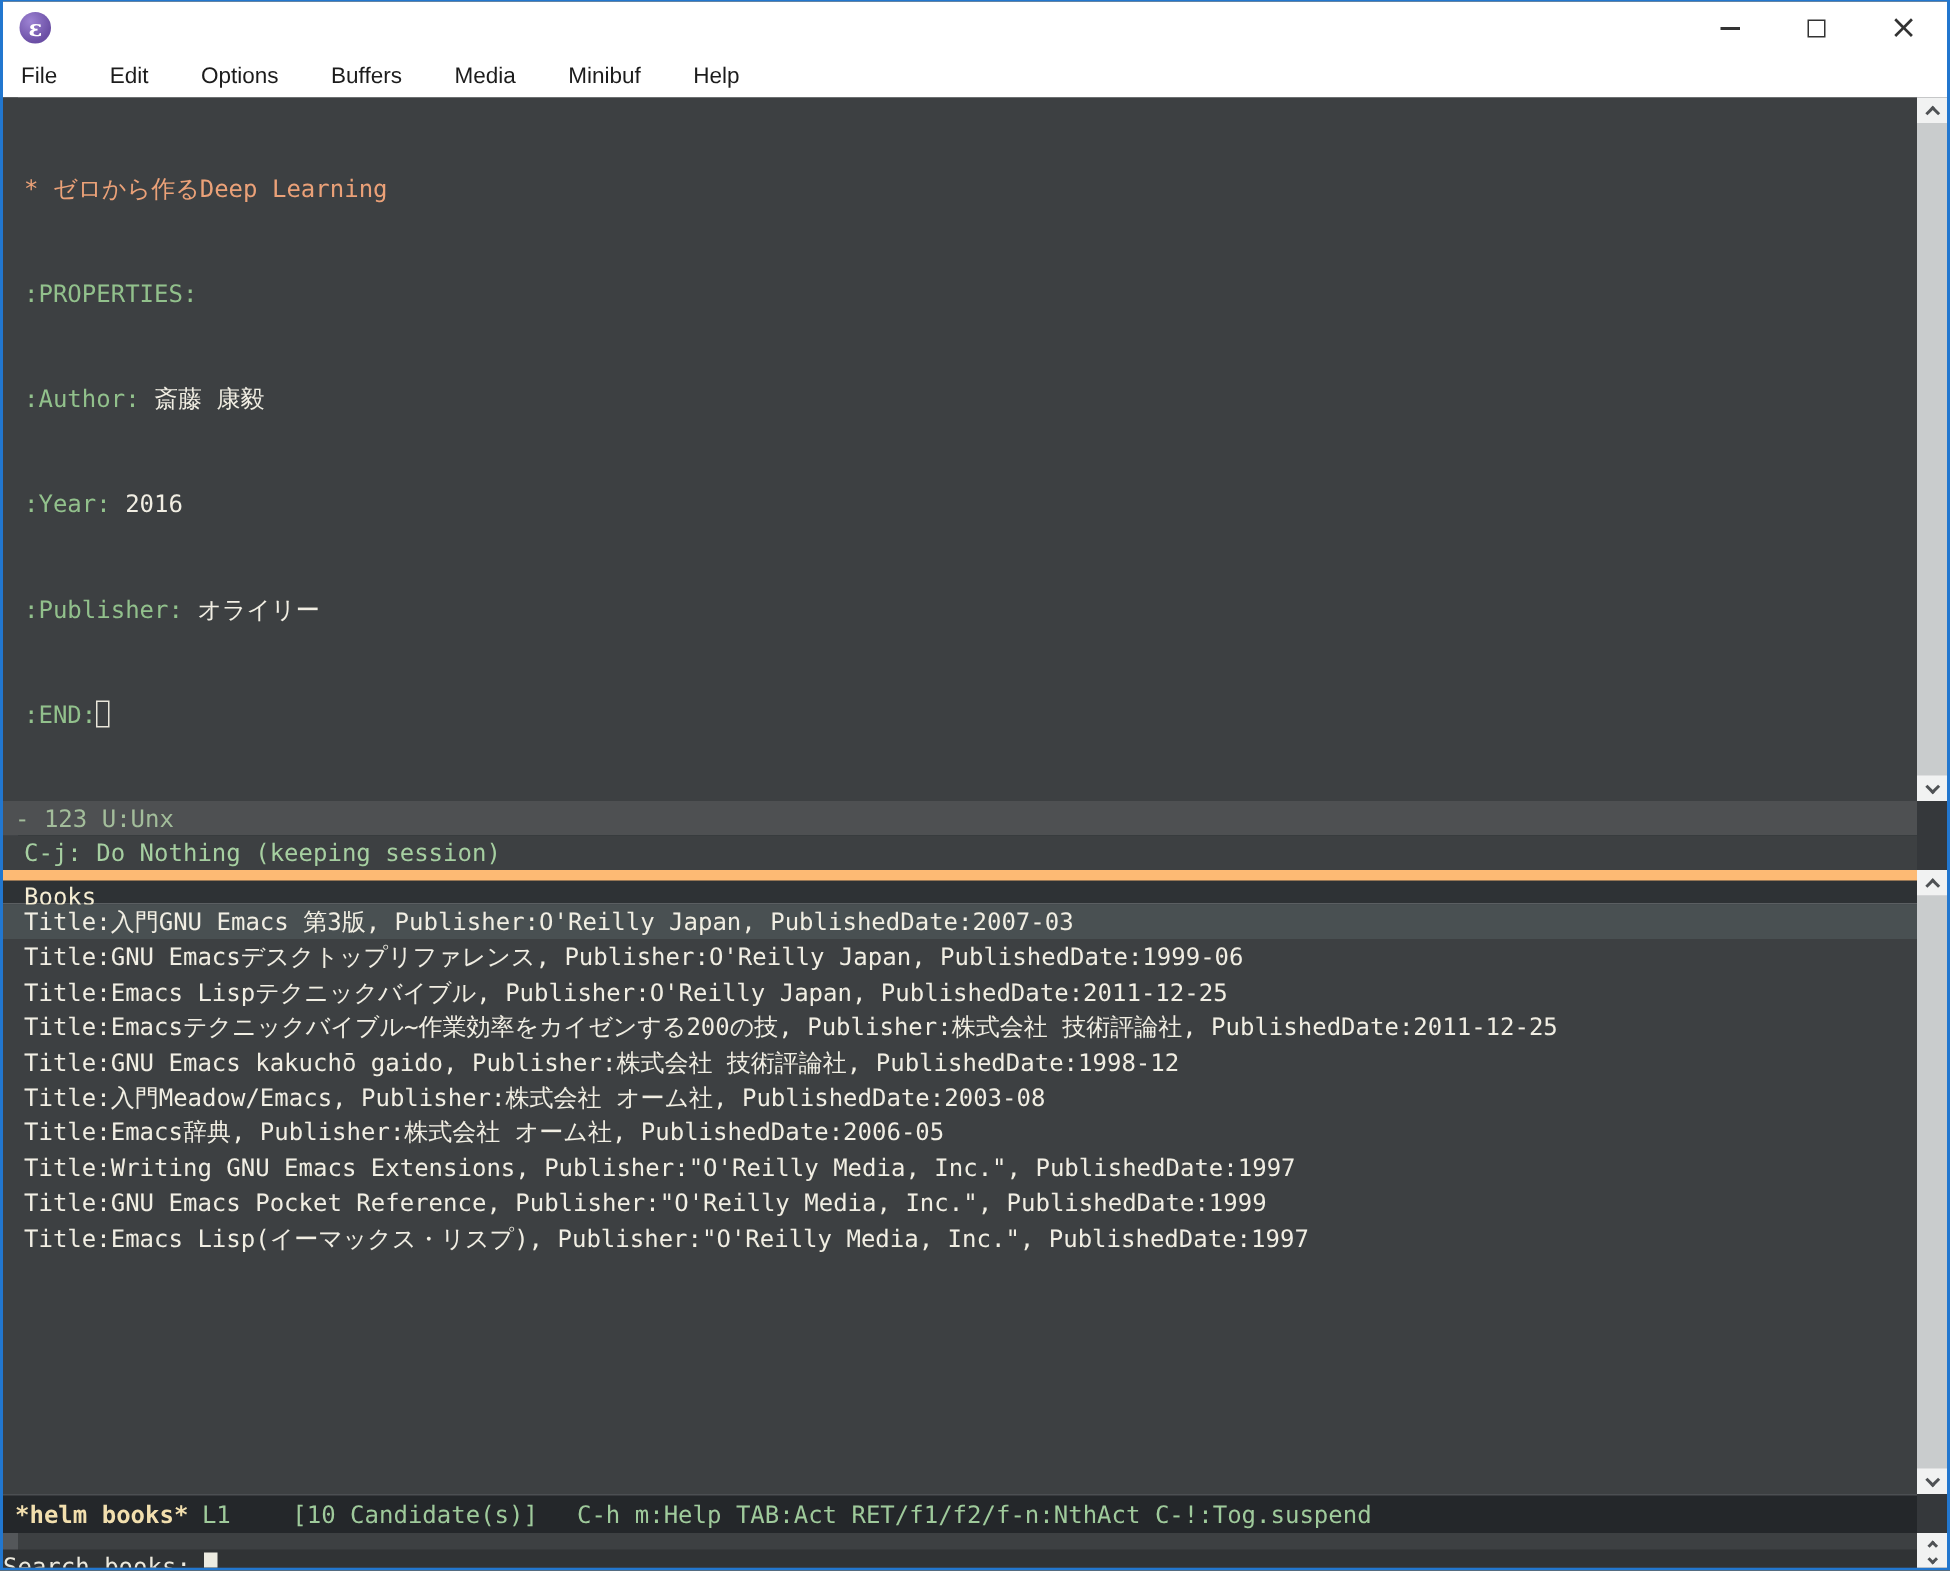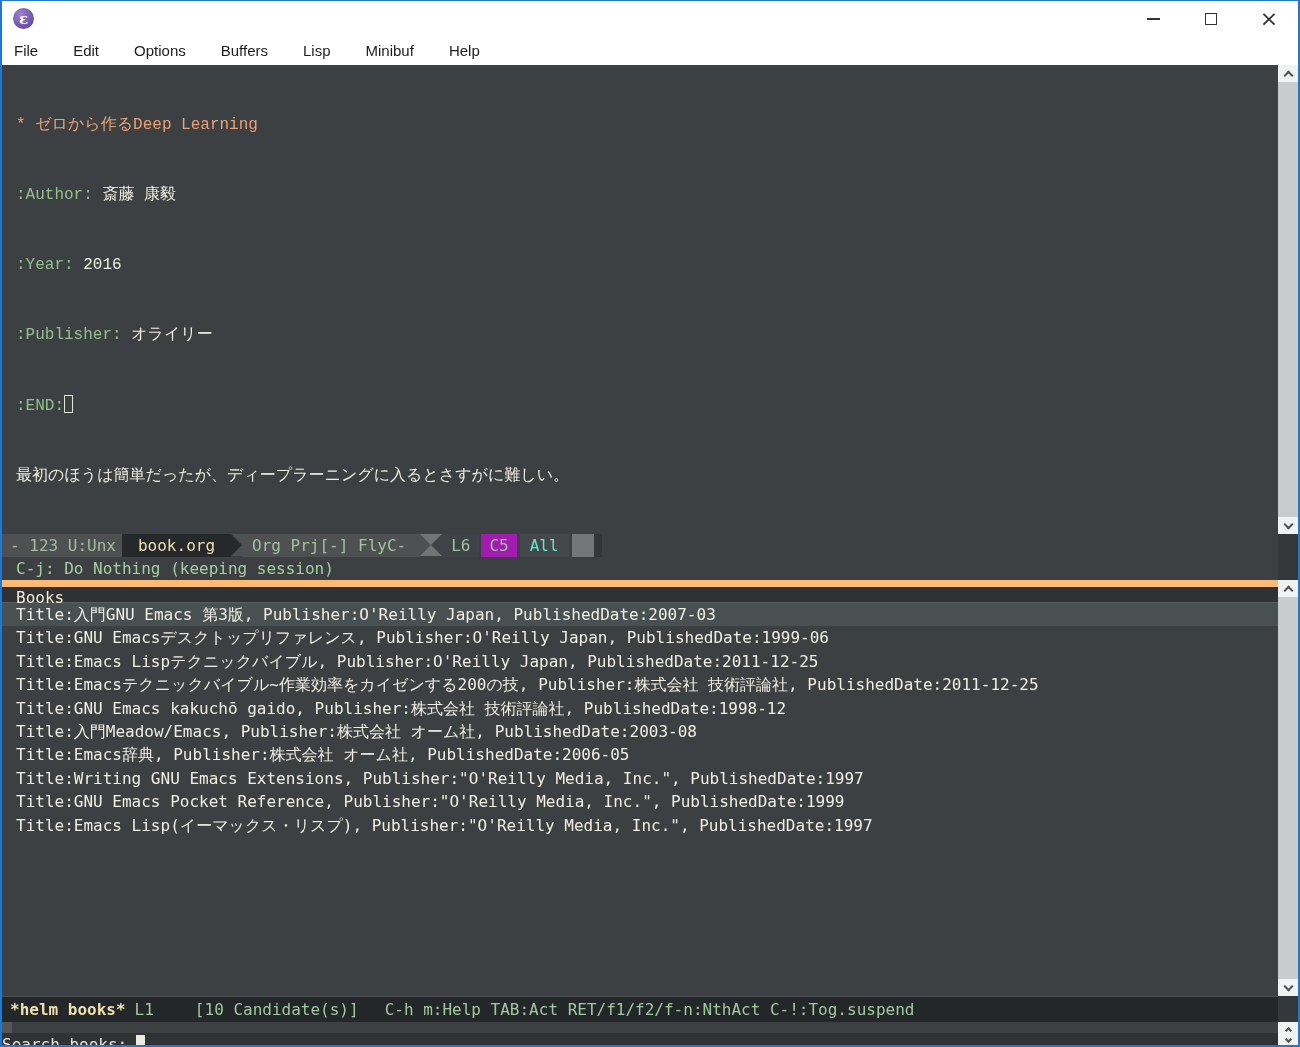--- a/index.html
+++ b/index.html
@@ -22,28 +22,28 @@
   .glyph-max { width:12px; height:12px; border:1.5px solid #333; }
   .glyph-close { font-size:22px; color:#333; line-height:1; font-family:"DejaVu Sans", sans-serif; }
   
   .menubar { position:absolute; left:0; top:35px; width:1296px; height:29px; background:#ffffff;
     display:flex; align-items:center; gap:35px; padding-left:12px;
     font-family:"Liberation Sans", sans-serif; font-size:15px; color:#1c1c1c; }
   .menu-item { cursor:default; }
   
   .fringe { position:absolute; left:0; width:10px; background:#54575a; }
   .editor { position:absolute; left:0; top:64px; width:1276px; height:469px; background:#3d4042; }
-  .edit-lines { position:absolute; left:14px; top:2px; font-size:16px; line-height:23.4px; white-space:pre; color:#f1eee3;font-family:Liberation Mono, monospace; }
+  .edit-lines { position:absolute; left:14px; top:2px; font-size:16px; line-height:23.4px; white-space:pre; color:#f1eee3; }
   .c-heading { color:#eba178; }
   .c-key { color:#92c18c; }
   .c-fg { color:#f1eee3; }
   .hollow-cursor { display:inline-block; width:9px; height:18px; border:1.5px solid #e9e6da; vertical-align:-3px; }
   
   .modeline1 { position:absolute; left:0; top:533px; width:1276px; height:23px; display:flex; align-items:stretch;
-    font-size:16px; line-height:23px; white-space:pre; }
+    font-size:16px; line-height:23px; white-space:pre;flex-direction:column; }
   .seg { display:flex; align-items:center; }
   .seg-a { background:#4e5052; color:#a3bd9b; padding:0 6px 0 8px; }
   .seg-b { background:#26292c; color:#f2dfae; font-weight:normal; padding:0 16px; }
   .arr-r-dark { width:0; height:0; border-top:11.5px solid transparent; border-bottom:11.5px solid transparent; border-left:11px solid #26292c; background:#4e5052; }
   .seg-c { background:#4e5052; color:#9dc49a; padding:0 14px 0 10px; }
   .arr-r-gray { width:0; height:0; border-top:11.5px solid transparent; border-bottom:11.5px solid transparent; border-left:11px solid #4e5052; background:#717375; }
   .seg-d { background:#717375; color:#4d7a52; flex:1; justify-content:flex-end; padding-right:8px; }
   .arr-l-dark { width:0; height:0; border-top:11.5px solid transparent; border-bottom:11.5px solid transparent; border-right:11px solid #3f4347; background:#717375; }
   .seg-e { background:#3f4347; color:#9dc49a; padding:0 9px; }
   .seg-f { background:#a21caf; color:#9dc49a; padding:0 8px; margin-left:2px; }
@@ -99,29 +99,30 @@
           <span class="glyph-close">×</span>
         </div>
     </div>
   </div>
 
   <div class="menubar">
     <span class="menu-item">File</span>
     <span class="menu-item">Edit</span>
     <span class="menu-item">Options</span>
     <span class="menu-item">Buffers</span>
-    <span class="menu-item">Lisp</span>
+    <span class="menu-item">Media</span>
     <span class="menu-item">Minibuf</span>
     <span class="menu-item">Help</span>
   </div>
 
   <div class="fringe" style="top:64px; height:469px;"></div>
   <div class="editor">
     <div class="edit-lines">
       <div><span class="c-heading">* ゼロから作るDeep Learning</span></div>
+      <div><span class="c-key">:PROPERTIES:</span></div>
       <div><span class="c-key">:Author:</span><span class="c-fg"> 斎藤 康毅</span></div>
       <div><span class="c-key">:Year:</span><span class="c-fg"> 2016</span></div>
       <div><span class="c-key">:Publisher:</span><span class="c-fg"> オライリー</span></div>
       <div><span class="c-key">:END:</span><span class="hollow-cursor"></span></div>
       <div><span class="c-fg">最初のほうは簡単だったが、ディープラーニングに入るとさすがに難しい。</span></div>
     </div>
   </div>
 
   <div class="modeline1">
     <div class="seg seg-a">- 123 U:Unx</div>

